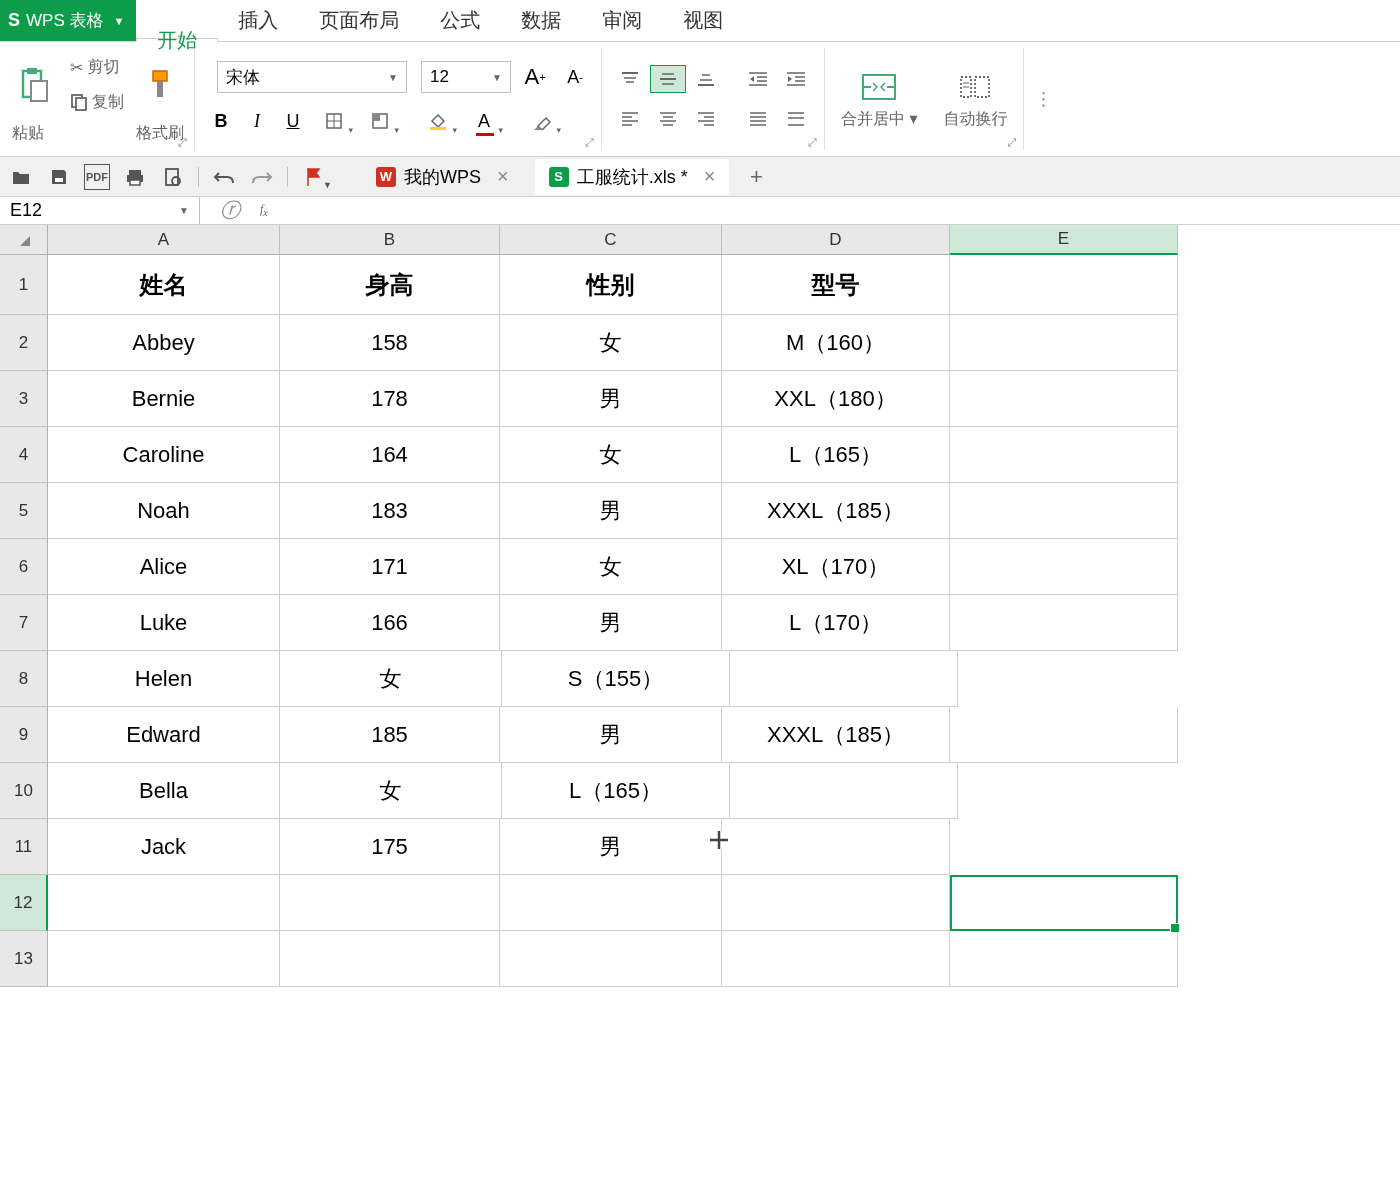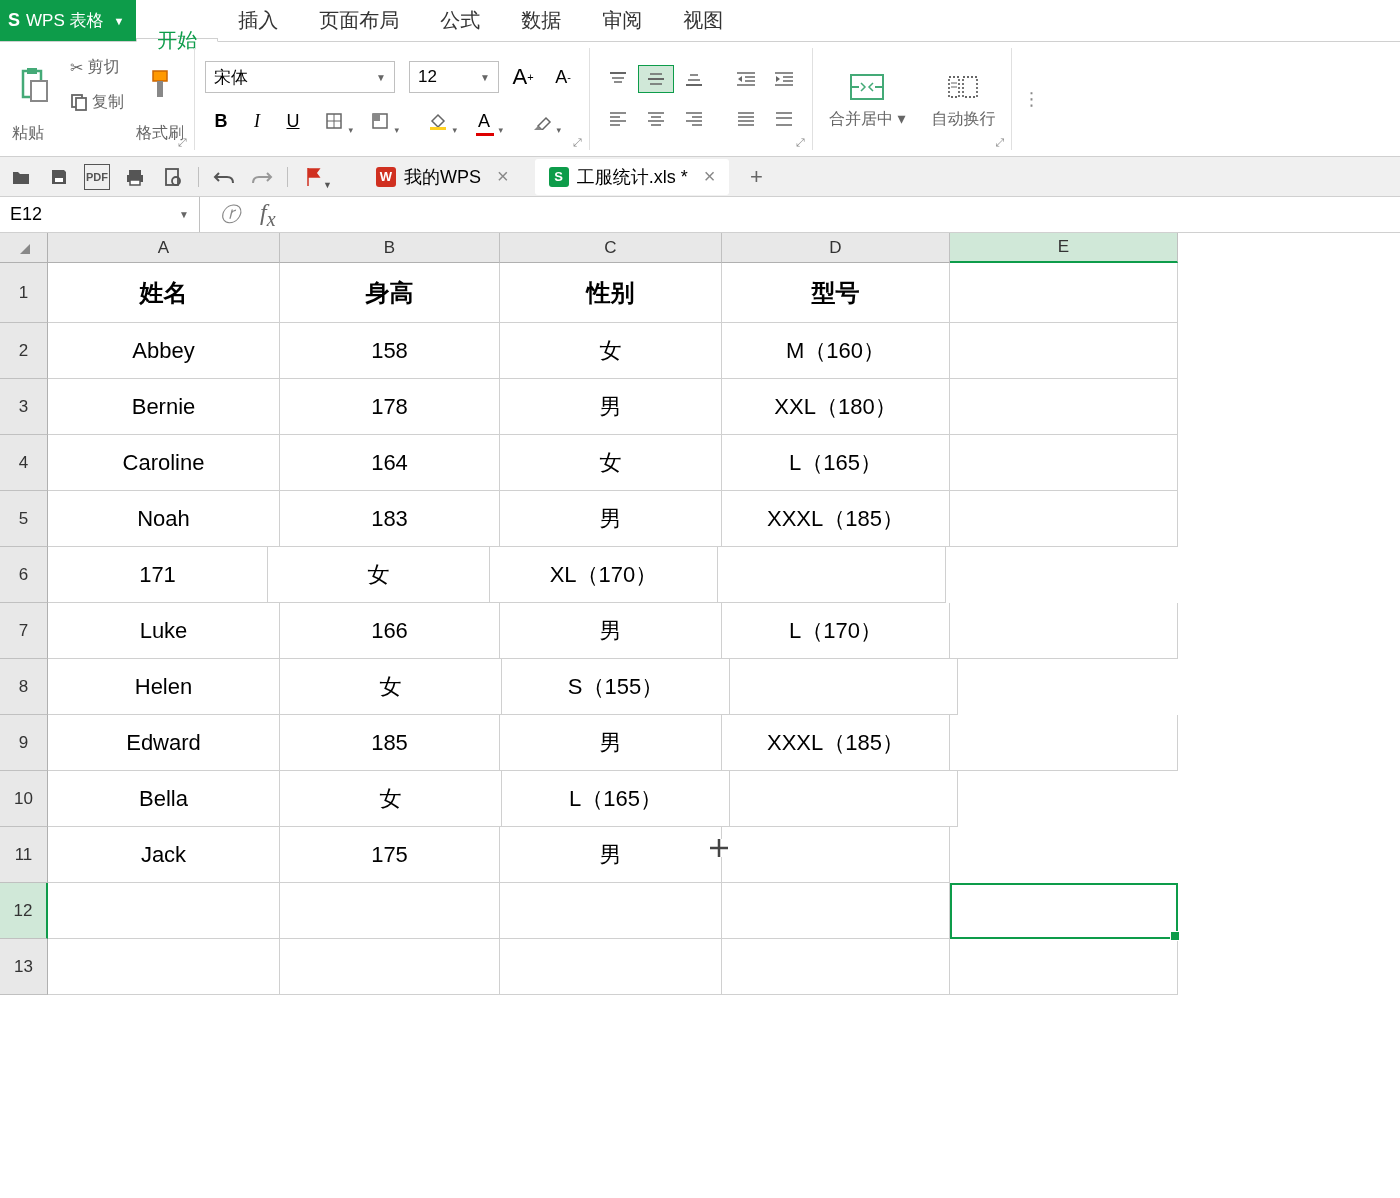--- a/index.html
+++ b/index.html
@@ -16,21 +16,21 @@
     
     
     .ribbon { height: 115px; background: #fff; border-bottom: 1px solid #d0d0d0; display: flex; padding: 6px 0; }
     .ribbon-group { display: flex; flex-direction: column; padding: 0 10px; border-right: 1px solid #e0e0e0; justify-content: center; gap: 4px; position: relative; }
     .ribbon-group.no-border { border-right: none; }
     .rib-row { display: flex; align-items: center; gap: 8px; }
     .rib-big { display: flex; flex-direction: column; align-items: center; gap: 4px; padding: 4px 6px; cursor: pointer; }
     .rib-big-icon { width: 36px; height: 36px; display: flex; align-items: center; justify-content: center; }
     .rib-label { font-size: 16px; color: #666; }
     .rib-item { display: flex; align-items: center; gap: 4px; font-size: 16px; color: #666; cursor: pointer; padding: 2px 4px; }
-    .combo { border: 1px solid #c0c0c0; height: 32px; display: flex; align-items: center; padding: 0 8px; background: #fff; font-size: 17px; }
+    .combo { border: 1px solid #c0c0c0; height: 32px; display: flex; align-items: center; padding: 0 8px; background: #fff; font-size: 17px; margin-left: 12px; }
     .combo.font { width: 190px; justify-content: space-between; }
     .combo.size { width: 90px; justify-content: space-between; margin-left: 6px; }
     .dd-arrow { font-size: 10px; color: #666; }
     .tool-btn { width: 32px; height: 32px; display: flex; align-items: center; justify-content: center; cursor: pointer; font-size: 18px; }
     .tool-btn.dd { width: 42px; position: relative; }
     .tool-btn.dd::after { content: "▾"; position: absolute; right: 2px; bottom: 2px; font-size: 9px; color: #666; }
     .align-btn { width: 36px; height: 28px; display: flex; align-items: center; justify-content: center; cursor: pointer; }
     .align-btn.active { background: #d0e8d8; border: 1px solid #0d9c4a; }
     .expand-btn { position: absolute; bottom: 0; right: 2px; width: 14px; height: 14px; font-size: 11px; color: #888; cursor: pointer; }
     
@@ -40,25 +40,25 @@
     .qa-sep { width: 1px; height: 20px; background: #c0c0c0; }
     .doc-tab { display: flex; align-items: center; gap: 8px; padding: 6px 14px; border-radius: 3px; cursor: pointer; font-size: 18px; }
     .doc-tab.active { background: #fff; }
     .tab-close { font-size: 20px; color: #888; margin-left: 8px; }
     .tab-icon { width: 20px; height: 20px; display: flex; align-items: center; justify-content: center; border-radius: 3px; }
     .tab-icon.red { background: #d03020; color: #fff; font-size: 13px; font-weight: bold; }
     .tab-icon.green { background: #0d9c4a; color: #fff; font-size: 13px; font-weight: bold; }
     .add-tab { width: 30px; height: 30px; display: flex; align-items: center; justify-content: center; font-size: 22px; color: #666; cursor: pointer; }
     
     
-    .formula-row { height: 36px; display: flex; align-items: stretch; border-bottom: 1px solid #d0d0d0; }
+    .formula-row { height: 28px; display: flex; align-items: stretch; border-bottom: 1px solid #d0d0d0; }
     .name-box { width: 200px; border-right: 1px solid #c0c0c0; display: flex; align-items: center; justify-content: space-between; padding: 0 10px; font-size: 18px; font-family: Arial; }
     .fx-area { flex: 1; display: flex; align-items: center; gap: 20px; padding: 0 20px; }
     .fx-btn { font-size: 20px; color: #888; cursor: pointer; font-style: italic; }
-    .fx-label { font-size: 24px; color: #666; font-style: italic; font-family: serif; }
+    .fx-label { font-size: 12px; color: #666; font-style: italic; font-family: serif; }
     
     
     .sheet { display: flex; flex: 1; }
     .grid-area { flex: 1; overflow: hidden; }
     .col-headers { display: flex; height: 30px; }
     .corner { width: 48px; background: #e8e8e8; border-right: 1px solid #b0b0b0; border-bottom: 1px solid #b0b0b0; display: flex; align-items: center; justify-content: center; }
     .corner svg { width: 16px; height: 16px; }
     .col-h { background: #e8e8e8; border-right: 1px solid #c0c0c0; border-bottom: 1px solid #b0b0b0; display: flex; align-items: center; justify-content: center; font-size: 17px; color: #333; font-family: Arial; }
     .col-h.selected { background: #d0e8d8; border-bottom: 2px solid #0d9c4a; }
     .row { display: flex; height: 56px; }
@@ -455,20 +455,21 @@
         <div class="row">
           <div class="row-h">5</div>
           <div class="cell col-A">Noah</div>
           <div class="cell col-B">183</div>
           <div class="cell col-C">男</div>
           <div class="cell col-D">XXXL（185）</div>
           <div class="cell col-E"></div>
         </div>
         <div class="row">
           <div class="row-h">6</div>
+          <div class="cell col-A">Alice</div>
           <div class="cell col-B">171</div>
           <div class="cell col-C">女</div>
           <div class="cell col-D">XL（170）</div>
           <div class="cell col-E"></div>
         </div>
         <div class="row">
           <div class="row-h">7</div>
           <div class="cell col-A">Luke</div>
           <div class="cell col-B">166</div>
           <div class="cell col-C">男</div>

